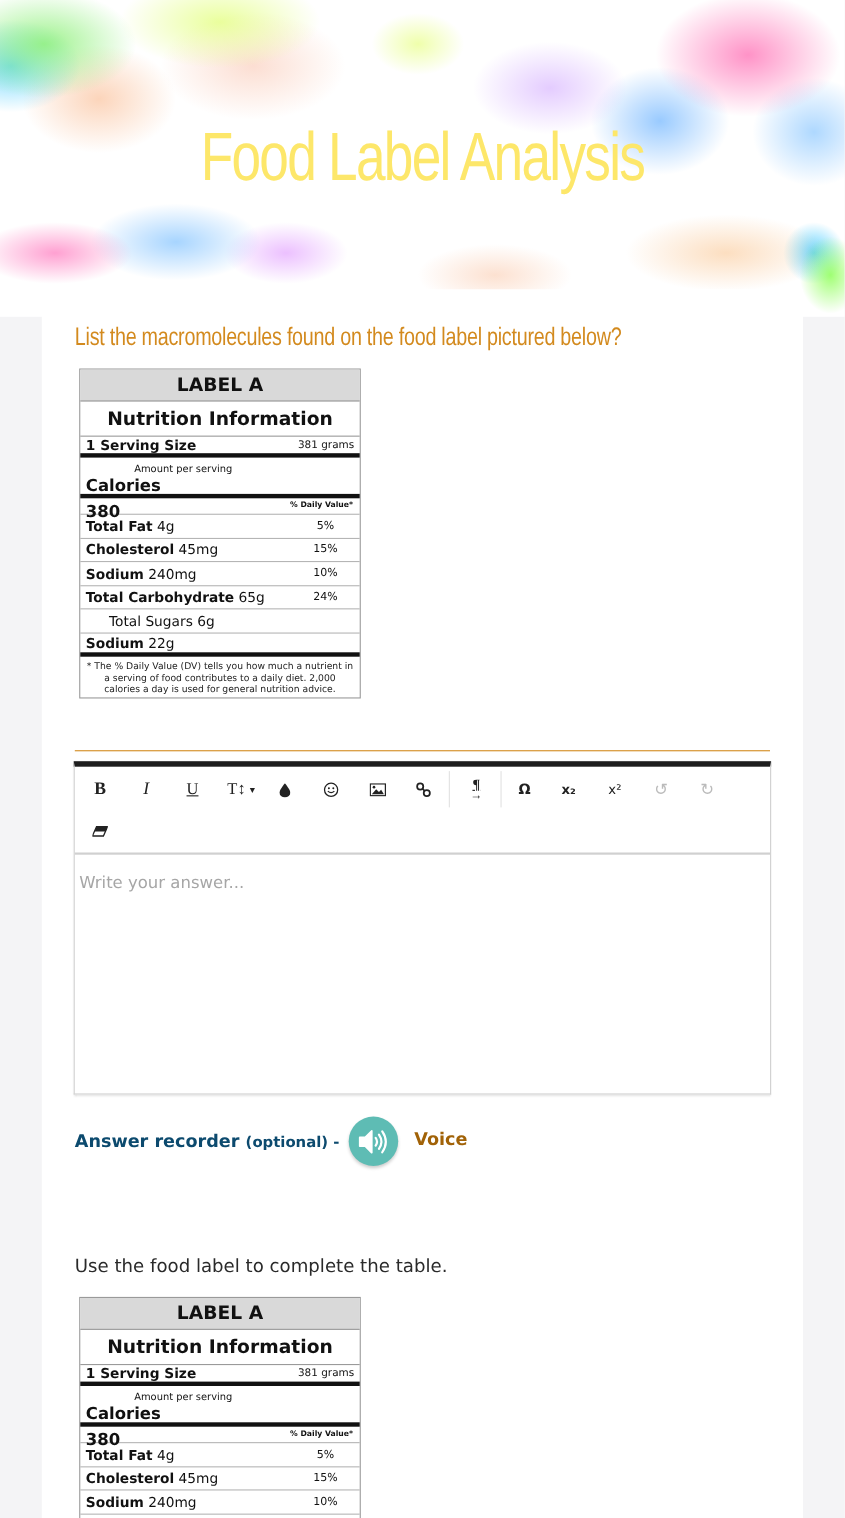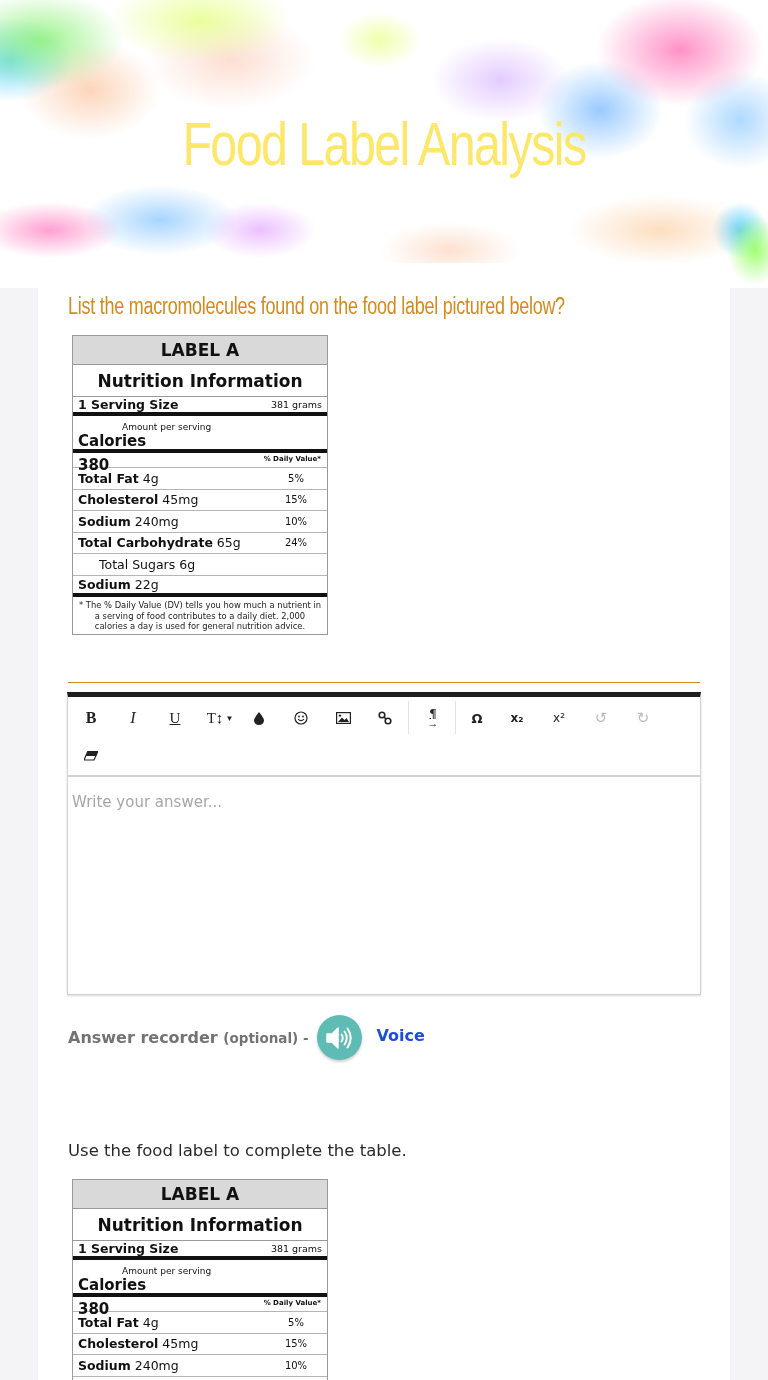--- a/index.html
+++ b/index.html
@@ -95,28 +95,28 @@
   }
   .tb-sep { position: absolute; top: 4px; width: 1px; height: 33px; background: #e2e2e2; }
   .tb-btn.disabled { color: #bbb; }
   .answer-area {
     position: absolute; left: 4px; top: 96px; font-family: "DejaVu Sans", sans-serif;
     font-size: 15px; color: #a6a6a6;
   }
 
   
   .recorder { position: absolute; left: 30px; top: 752px; display: flex; align-items: center; }
-  .rec-label { font-family: "DejaVu Sans", sans-serif; font-weight: bold; font-size: 16px; color: #737373; }
+  .rec-label { font-family: "DejaVu Sans", sans-serif; font-weight: bold; font-size: 16px; color: #0c4a6e; }
   .rec-opt { font-size: 13.5px; font-weight: bold; }
   .voice-btn {
     width: 45px; height: 45px; border-radius: 50%; background: #5ebcb4; margin-left: 8px;
     display: flex; align-items: center; justify-content: center;
     box-shadow: 0 2px 3px rgba(0,0,0,0.2);
   }
-  .voice-label { font-family: "DejaVu Sans", sans-serif; font-weight: bold; font-size: 16px; color: #1d4ed8; margin-left: 15px; margin-top: -4px; }
+  .voice-label { font-family: "DejaVu Sans", sans-serif; font-weight: bold; font-size: 16px; color: #a16207; margin-left: 15px; margin-top: -4px; }
 
   .instruction {
     position: absolute; left: 30px; top: 878px; font-family: "DejaVu Sans", sans-serif;
     font-size: 16.5px; color: #2a2a2a;
   }
 </style>
 </head>
 <body>
 
 <div class="banner">

